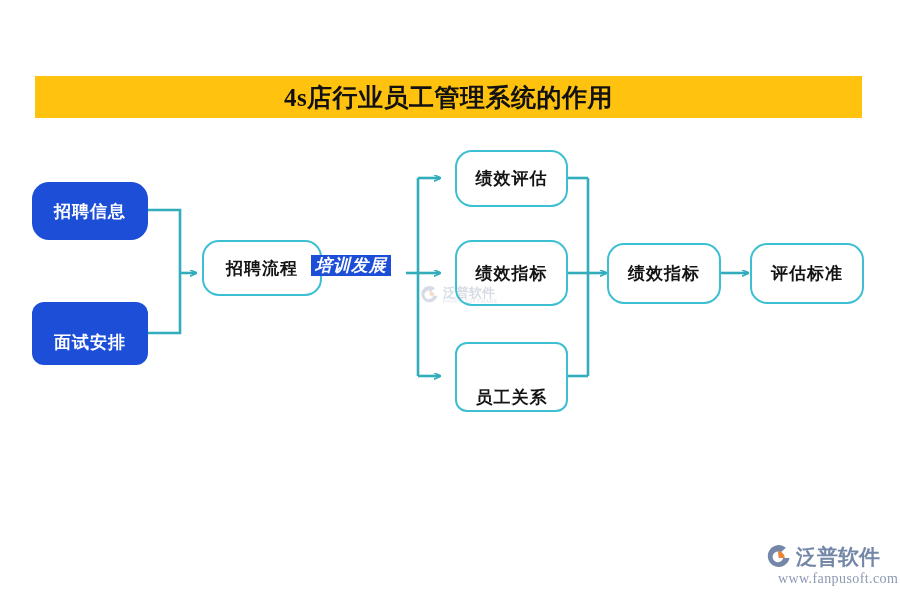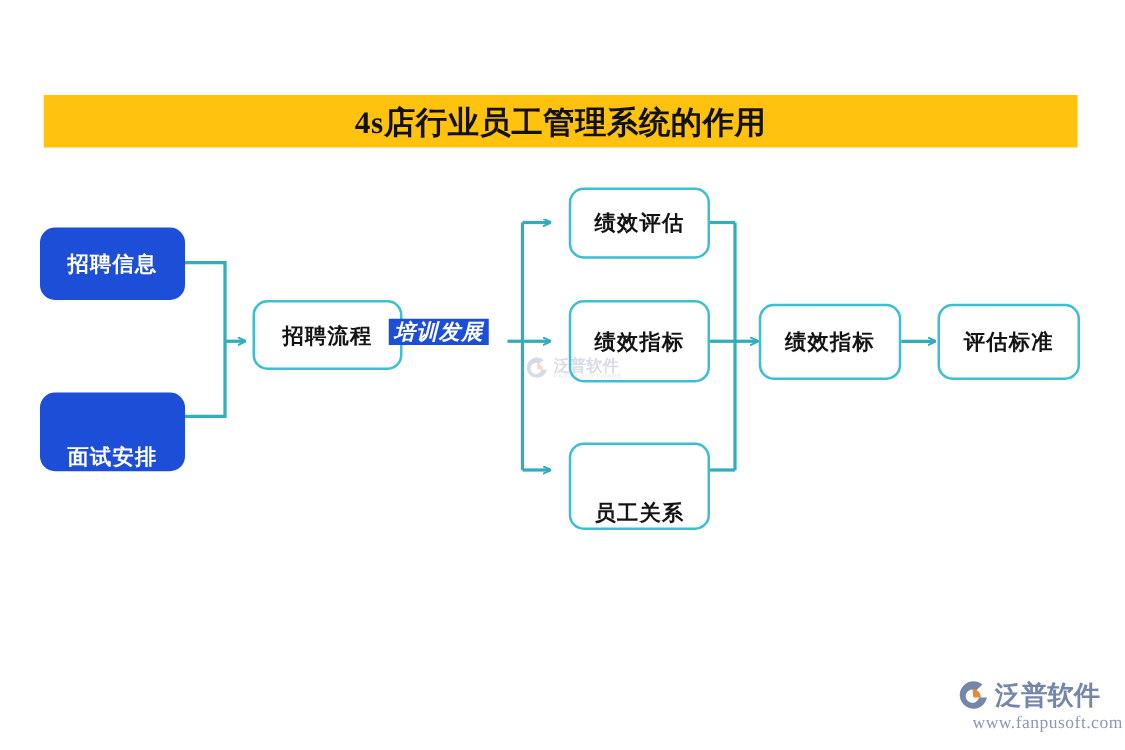--- a/index.html
+++ b/index.html
@@ -72,22 +72,22 @@
     background: #ffffff;
     border: 2px solid #3CBFD2;
     border-radius: 12px;
     color: #141414;
     font-size: 17px;
     letter-spacing: 1px;
   }
   .node .label {
     display: block;
   }
-  .align-mid { align-items: center; }
-  .align-top { align-items: flex-end; margin-top: 12px; }
+  .align-mid { align-items: center; border-radius: 17px; }
+  .align-top { align-items: center; }
 
   
   #center-watermark {
     position: absolute;
     left: 420px;
     top: 282px;
     width: 100px;
     height: 26px;
     opacity: 0.30;
     display: flex;

